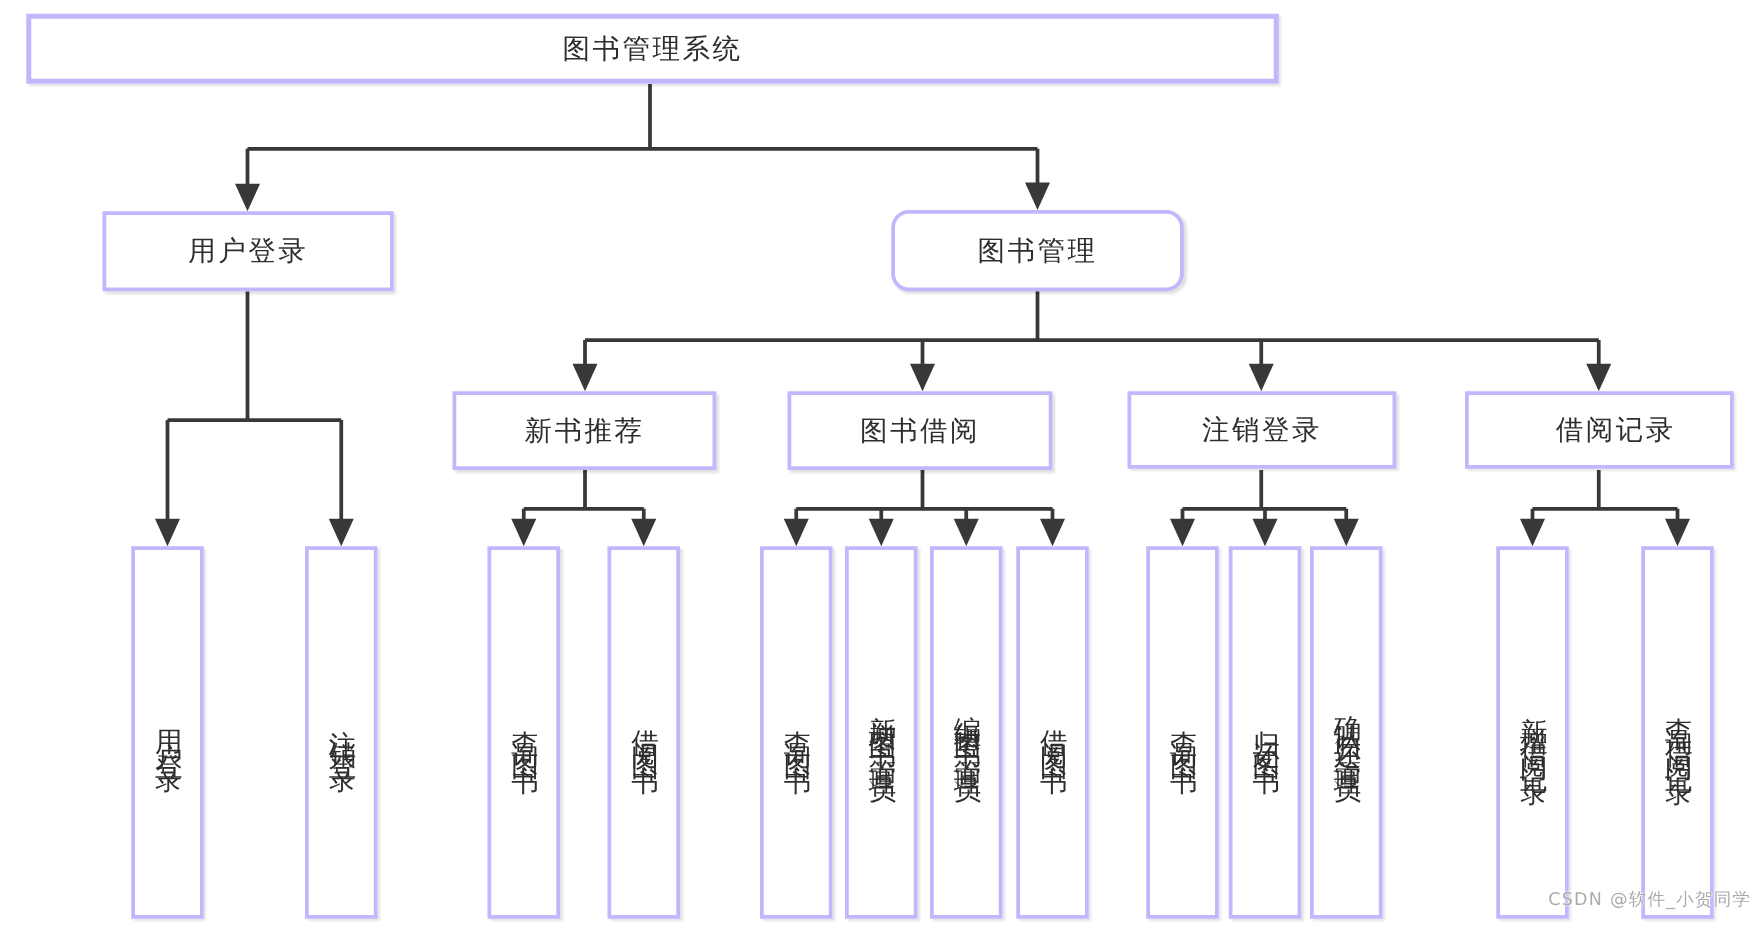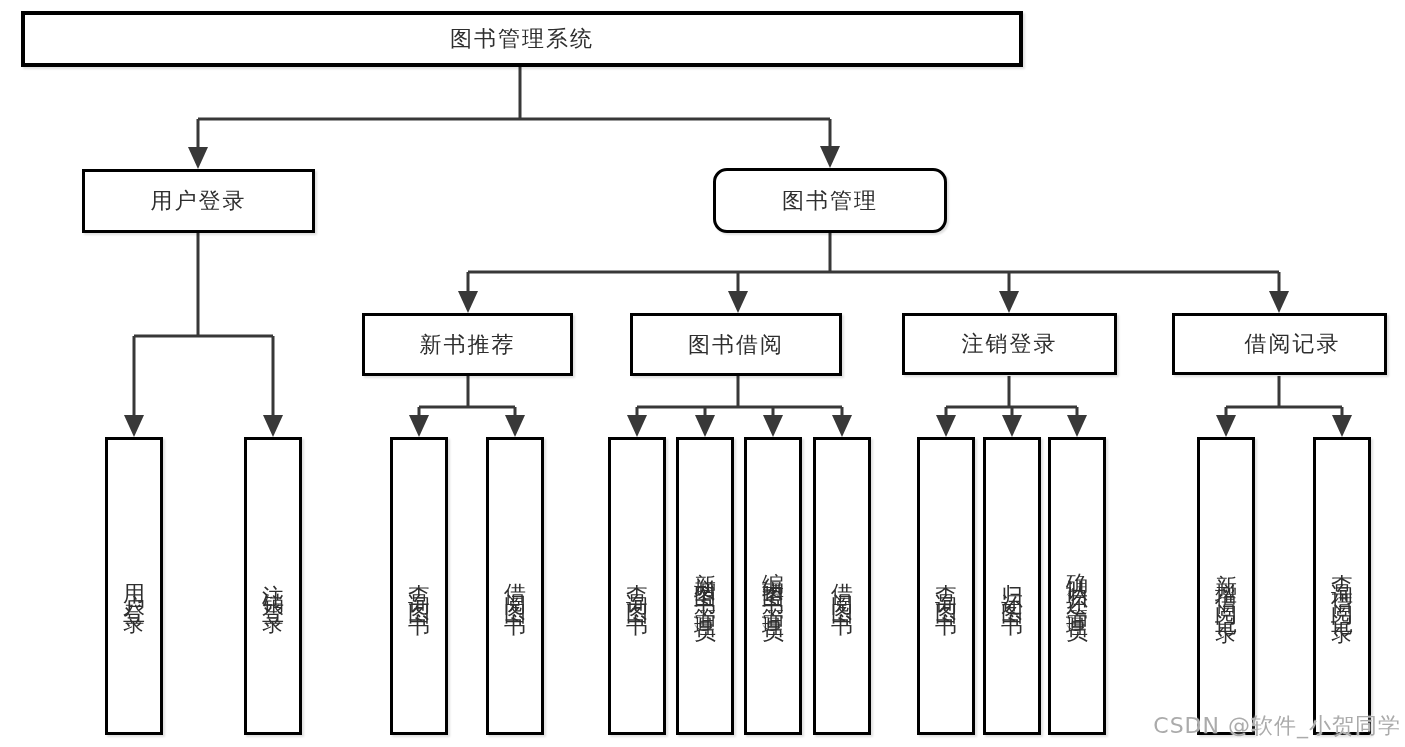--- a/index.html
+++ b/index.html
@@ -6,21 +6,21 @@
   #stage{
     position:relative;
     width:1405px;height:747px;
     background:#ffffff;
     overflow:hidden;
     font-family:"DejaVu Sans","Liberation Sans",sans-serif;
   }
   .node{
     position:absolute;
     background:#ffffff;
-    border:3px solid #000000;
+    border:3px solid #c4b5fd;
     box-sizing:border-box;
     display:flex;
     align-items:center;
     justify-content:center;
     color:#2e2e2e;
     box-shadow:2px 2px 2px rgba(0,0,0,0.12);
   }
   .node.root{border-width:4px;}
   .h-label{
     font-size:22px;
@@ -46,21 +46,21 @@
     left:0;top:0;
     width:1405px;height:747px;
     z-index:0;
   }
   .node{z-index:1;}
   #watermark{
     position:absolute;
     right:4px;
     top:711px;
     z-index:3;
-    font-size:22px;
+    font-size:14px;
     letter-spacing:1px;
     color:#ababab;
     text-shadow:0 0 2px #ffffff,0 0 1px #ffffff;
     white-space:nowrap;
   }
 </style>
 </head>
 <body>
 
 <div id="stage">

